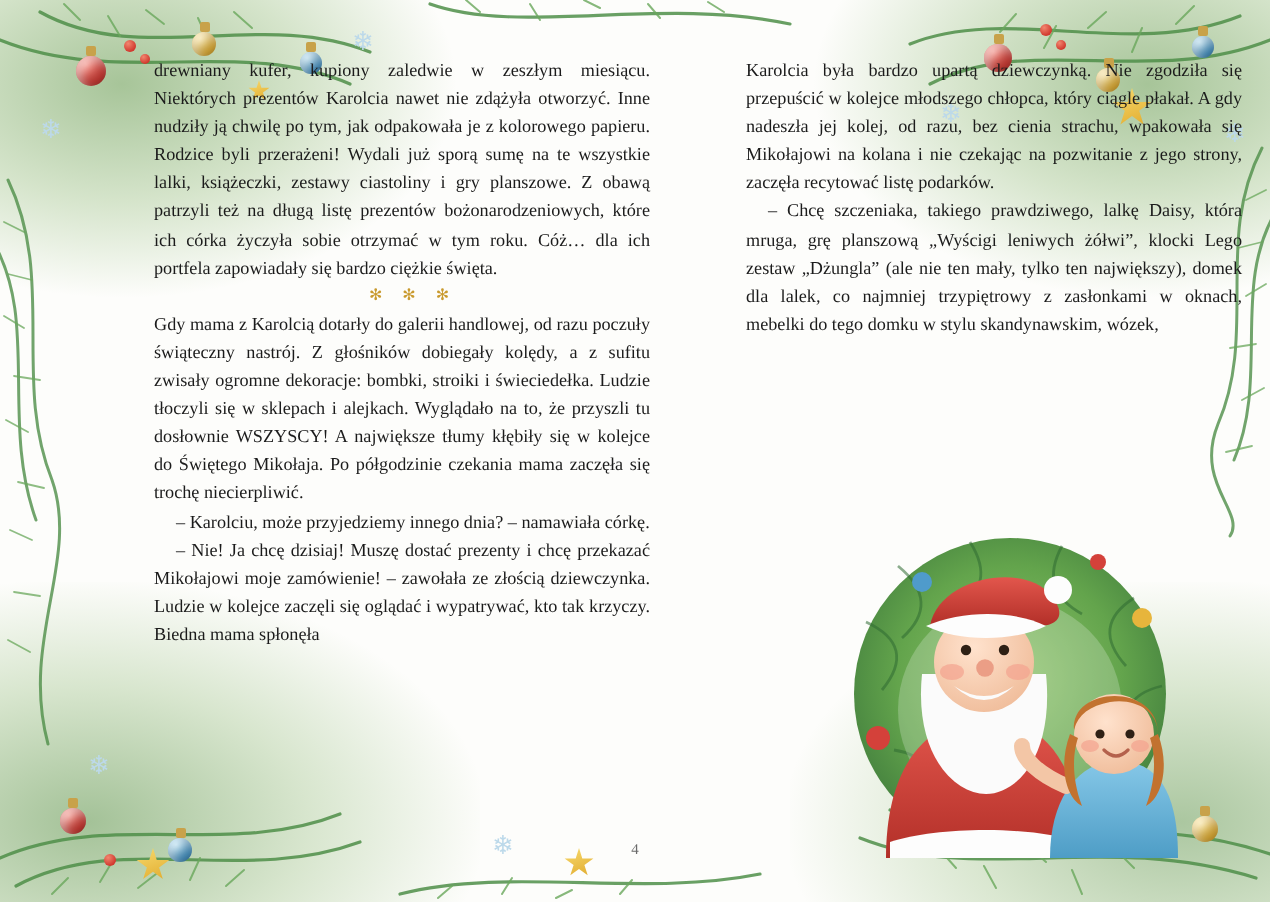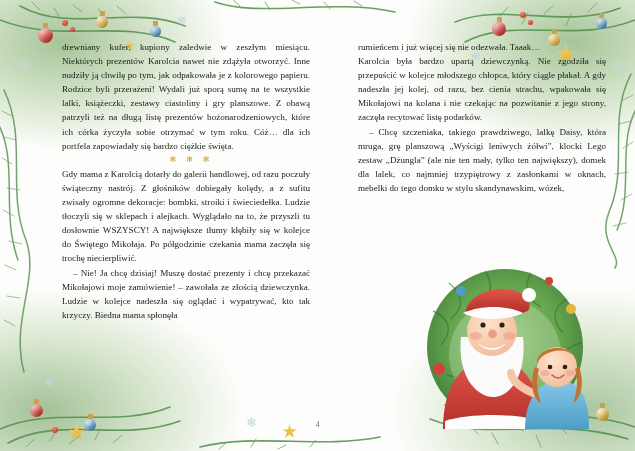--- a/index.html
+++ b/index.html
@@ -71,28 +71,29 @@
 
   .berry {
     position: absolute;
     border-radius: 50%;
     background: radial-gradient(circle at 35% 30%, #f2866f 0%, #d1392f 70%);
   }
 
   
   .column {
     position: absolute;
-    top: 40px;
+    top: 28px;
     width: 248px;
     font-size: 9.1px;
     line-height: 14.1px;
     color: #1b1b1b;
     text-align: justify;
     text-justify: inter-word;
     hyphens: auto;
+    margin-left: 15px;
   }
   .col-left  { left: 62px; }
   .col-right { left: 358px; }
 
   .column p {
     margin: 0;
     text-indent: 11px;
   }
   .column p.noindent { text-indent: 0; }
 
@@ -215,25 +216,25 @@
   <div class="berry" style="left:62px;  top:20px;  width:6px; height:6px;"></div>
   <div class="berry" style="left:70px;  top:27px;  width:5px; height:5px;"></div>
   <div class="berry" style="left:520px; top:12px;  width:6px; height:6px;"></div>
   <div class="berry" style="left:528px; top:20px;  width:5px; height:5px;"></div>
   <div class="berry" style="left:52px;  bottom:18px; width:6px; height:6px;"></div>
 
   <div class="column col-left">
     <p class="noindent">drewniany kufer, kupiony zaledwie w zeszłym miesiącu. Niektórych prezentów Karolcia nawet nie zdążyła otworzyć. Inne nudziły ją chwilę po tym, jak odpakowała je z kolorowego papieru. Rodzice byli przerażeni! Wydali już sporą sumę na te wszystkie lalki, książeczki, zestawy ciastoliny i gry planszowe. Z obawą patrzyli też na długą listę prezentów bożonarodzeniowych, które ich córka życzyła sobie otrzymać w tym roku. Cóż… dla ich portfela zapowiadały się bardzo ciężkie święta.</p>
     <p class="divider">✻ ✻ ✻</p>
     <p class="noindent">Gdy mama z Karolcią dotarły do galerii handlowej, od razu poczuły świąteczny nastrój. Z głośników dobiegały kolędy, a z sufitu zwisały ogromne dekoracje: bombki, stroiki i świeciedełka. Ludzie tłoczyli się w sklepach i alejkach. Wyglądało na to, że przyszli tu dosłownie WSZYSCY! A największe tłumy kłębiły się w kolejce do Świętego Mikołaja. Po półgodzinie czekania mama zaczęła się trochę niecierpliwić.</p>
-    <p>– Nie! Ja chcę dzisiaj! Muszę dostać prezenty i chcę przekazać Mikołajowi moje zamówienie! – zawołała ze złością dziewczynka. Ludzie w kolejce nadeszła się oglądać i wypatrywać, kto tak krzyczy. Biedna mama spłonęła</p>
+    <p>– Karolciu, może przyjedziemy innego dnia? – namawiała córkę.</p>
+    <p>– Nie! Ja chcę dzisiaj! Muszę dostać prezenty i chcę przekazać Mikołajowi moje zamówienie! – zawołała ze złością dziewczynka. Ludzie w kolejce zaczęli się oglądać i wypatrywać, kto tak krzyczy. Biedna mama spłonęła</p>
   </div>
 
   <div class="column col-right">
-    <p class="noindent">rumieńcem i już więcej się nie odezwała. Taaak…</p>
     <p class="noindent">Karolcia była bardzo upartą dziewczynką. Nie zgodziła się przepuścić w kolejce młodszego chłopca, który ciągle płakał. A gdy nadeszła jej kolej, od razu, bez cienia strachu, wpakowała się Mikołajowi na kolana i nie czekając na pozwitanie z jego strony, zaczęła recytować listę podarków.</p>
     <p>– Chcę szczeniaka, takiego prawdziwego, lalkę Daisy, która mruga, grę planszową „Wyścigi leniwych żółwi”, klocki Lego zestaw „Dżungla” (ale nie ten mały, tylko ten największy), domek dla lalek, co najmniej trzypiętrowy z zasłonkami w oknach, mebelki do tego domku w stylu skandynawskim, wózek,</p>
   </div>
 
   <div class="illustration">
     <svg class="wreath" viewBox="0 0 212 178">
       <defs>
         <radialGradient id="wreathG" cx="50%" cy="45%" r="60%">
           <stop offset="0%" stop-color="#8fc46c"></stop>
           <stop offset="60%" stop-color="#63a44c"></stop>

